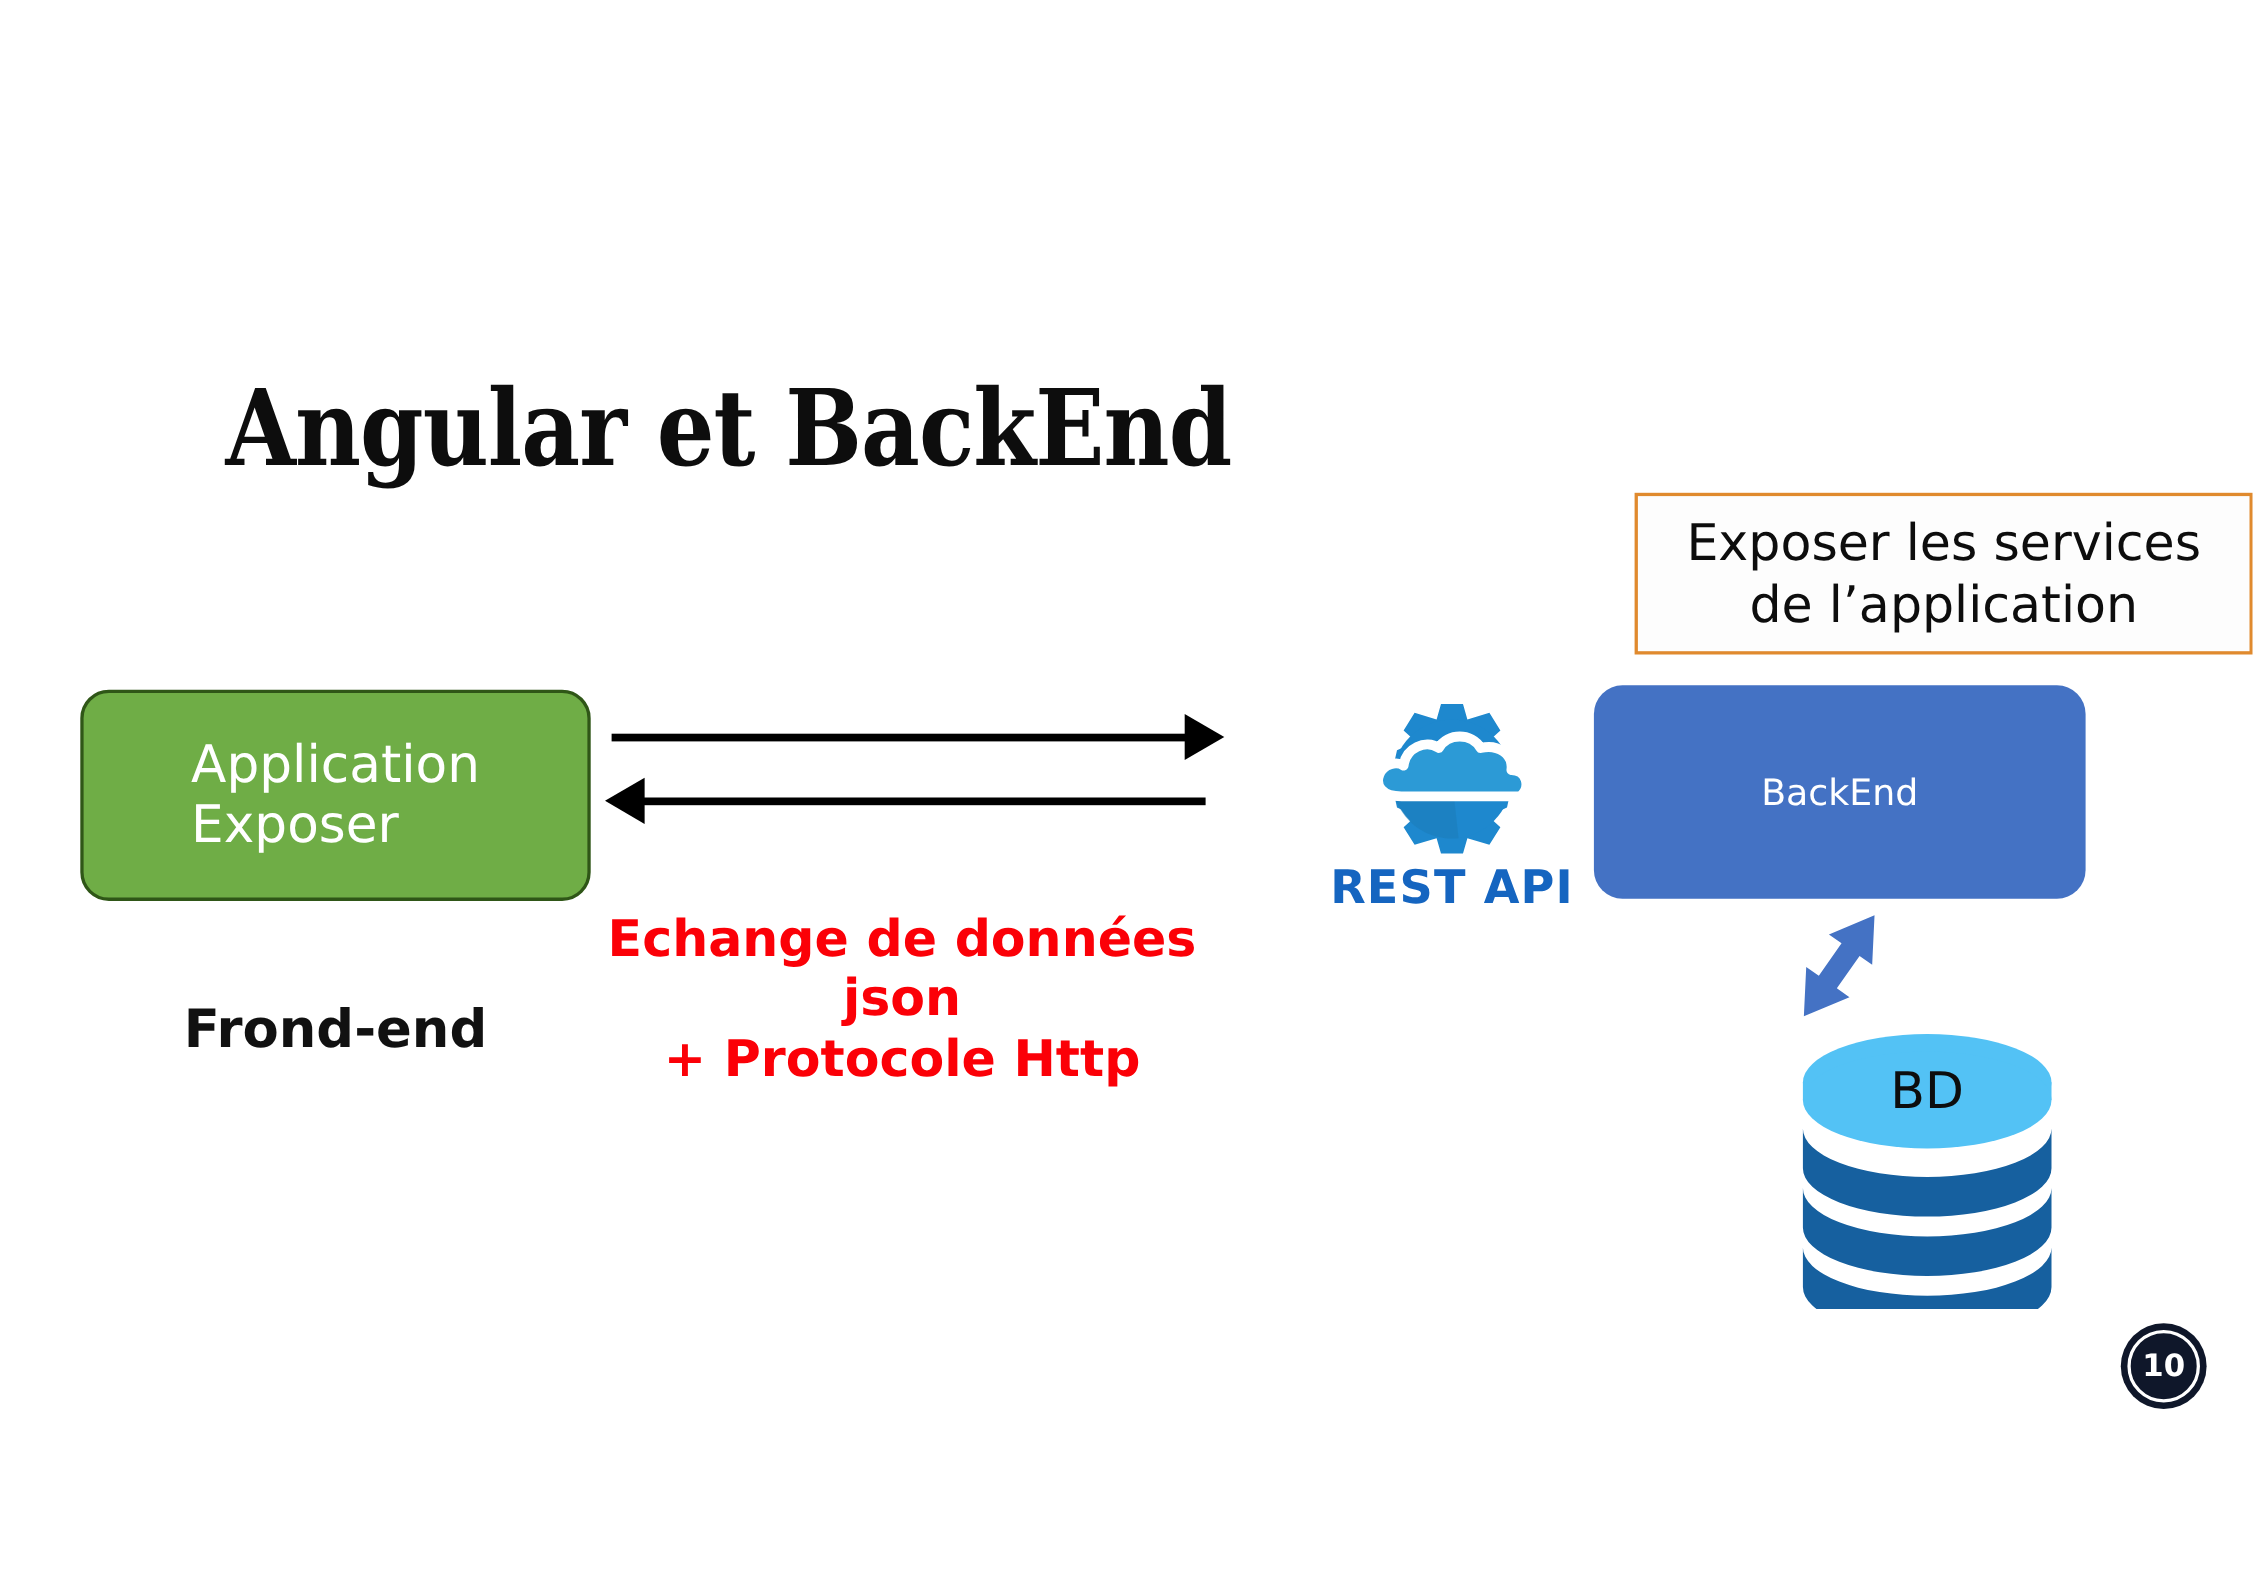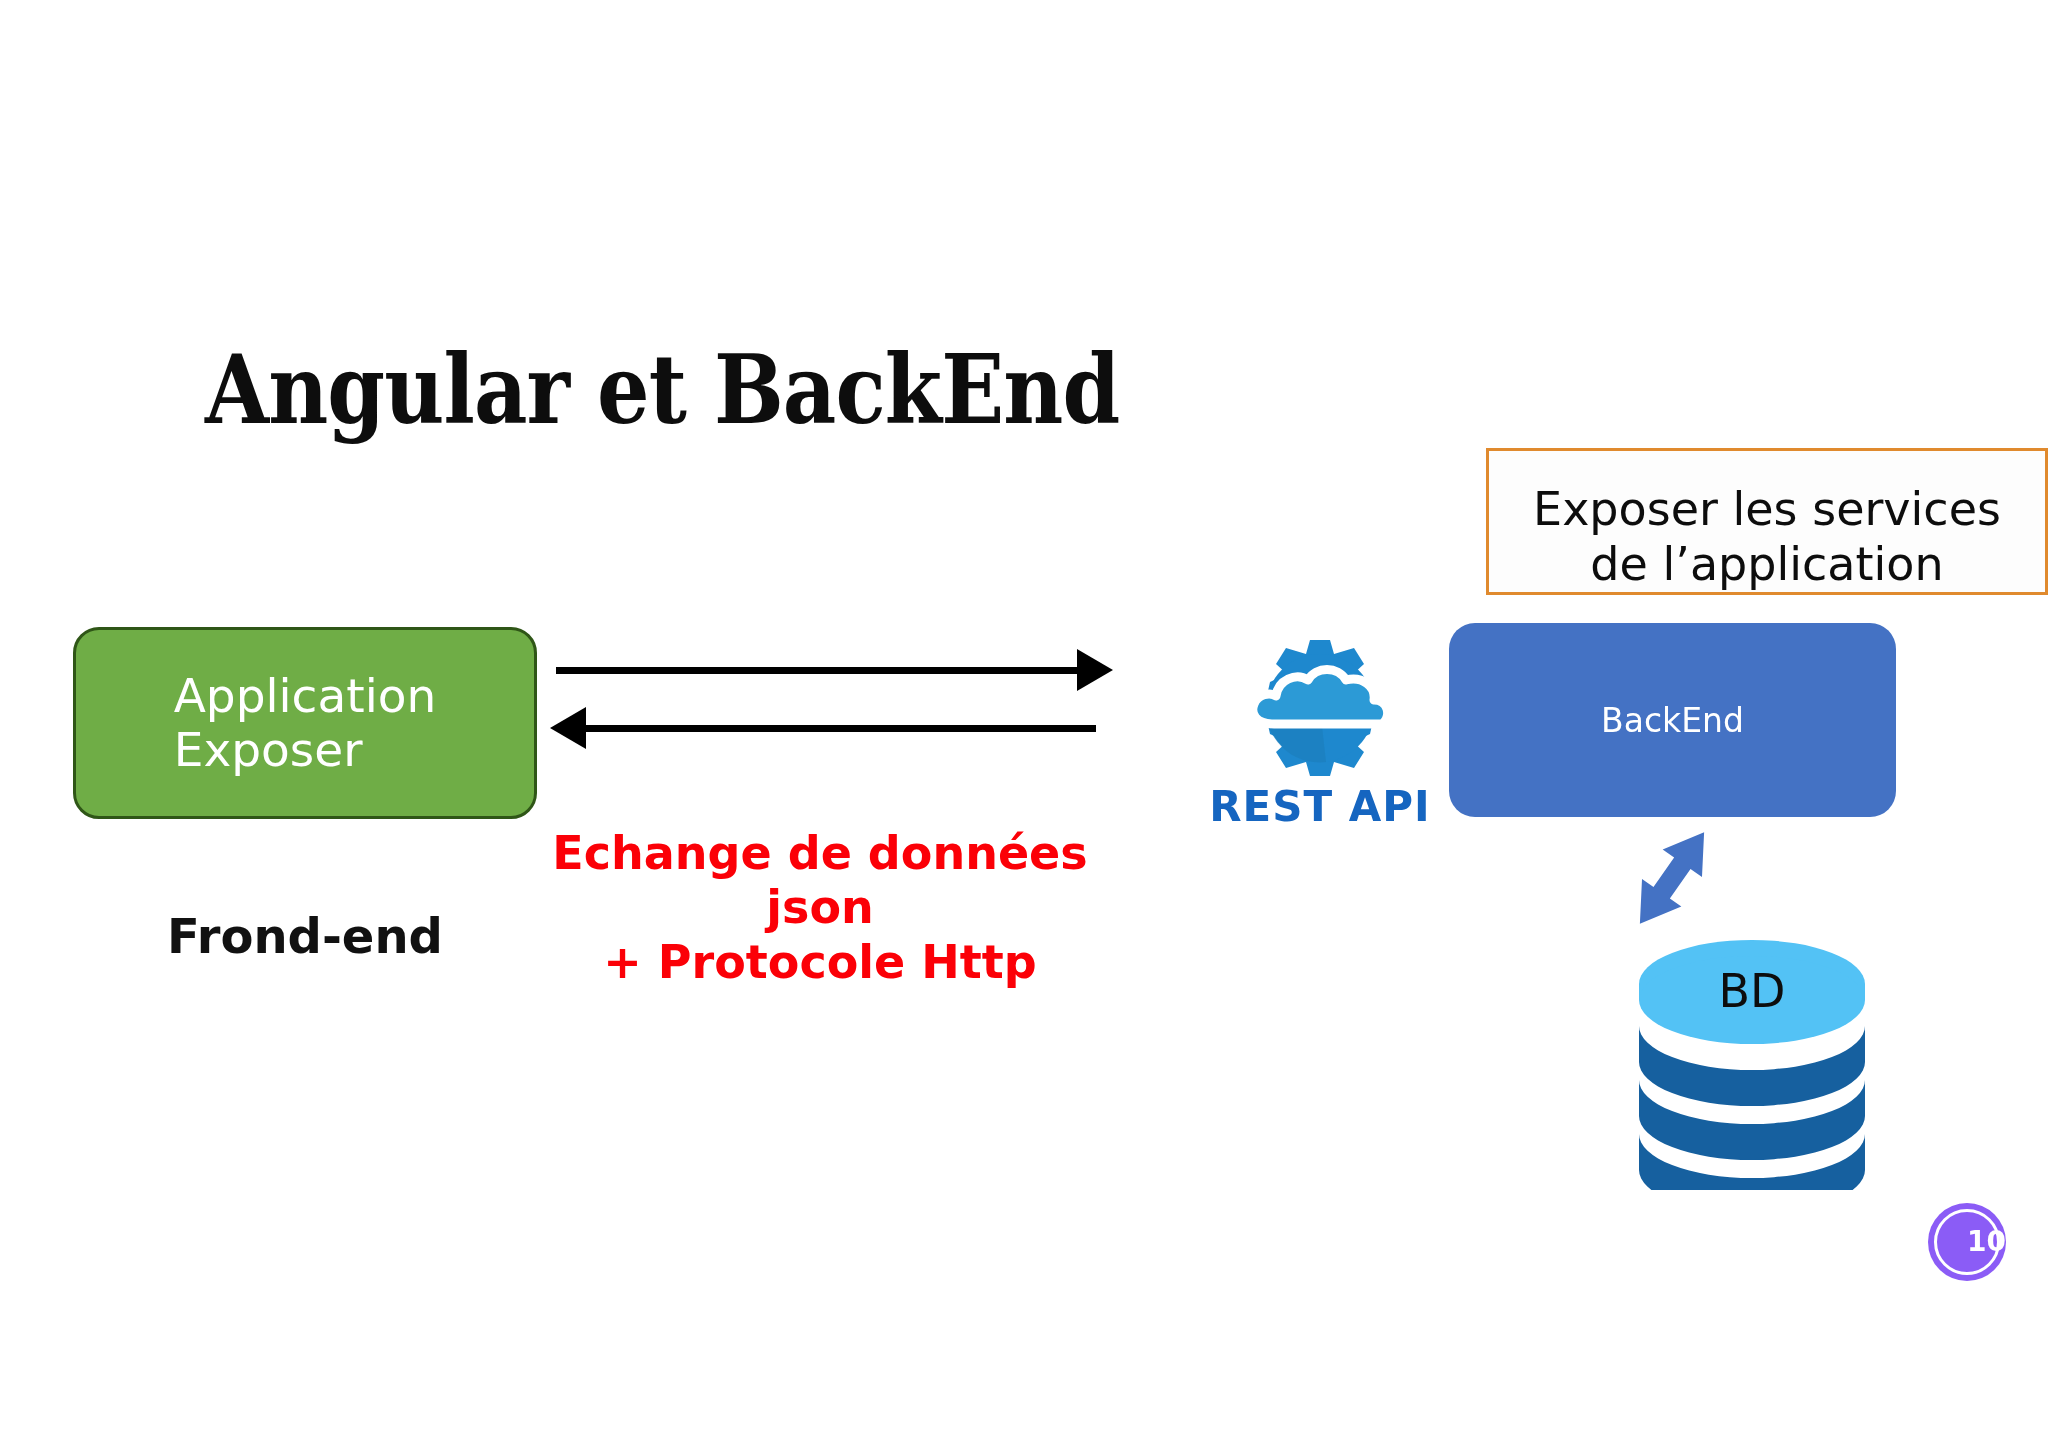--- a/index.html
+++ b/index.html
@@ -152,21 +152,21 @@
   #expose-note {
     position: absolute;
     left: 1486px;
     top: 448px;
     width: 562px;
     height: 147px;
     background: #FDFDFD;
     border: 3px solid #E08A2E;
     box-sizing: border-box;
     display: flex;
-    align-items: flex-end;
+    align-items: center;
     justify-content: center;
     text-align: center;
   }
   #expose-note .note-text {
     color: #0d0d0d;
     font-size: 46px;
     line-height: 1.2;
     font-family: "DejaVu Sans", sans-serif;
   }
 
@@ -200,24 +200,24 @@
   }
 
   
   #page-badge {
     position: absolute;
     left: 1928px;
     top: 1203px;
     width: 78px;
     height: 78px;
     border-radius: 50%;
-    background: #8b5cf6;
+    background: #0f172a;
     display: flex;
     align-items: center;
-    justify-content: flex-end;
+    justify-content: center;
   }
   #page-badge .ring {
     position: absolute;
     left: 6px; top: 6px;
     width: 66px; height: 66px;
     border: 3px solid #ffffff;
     border-radius: 50%;
     box-sizing: border-box;
   }
   #page-badge .num {

